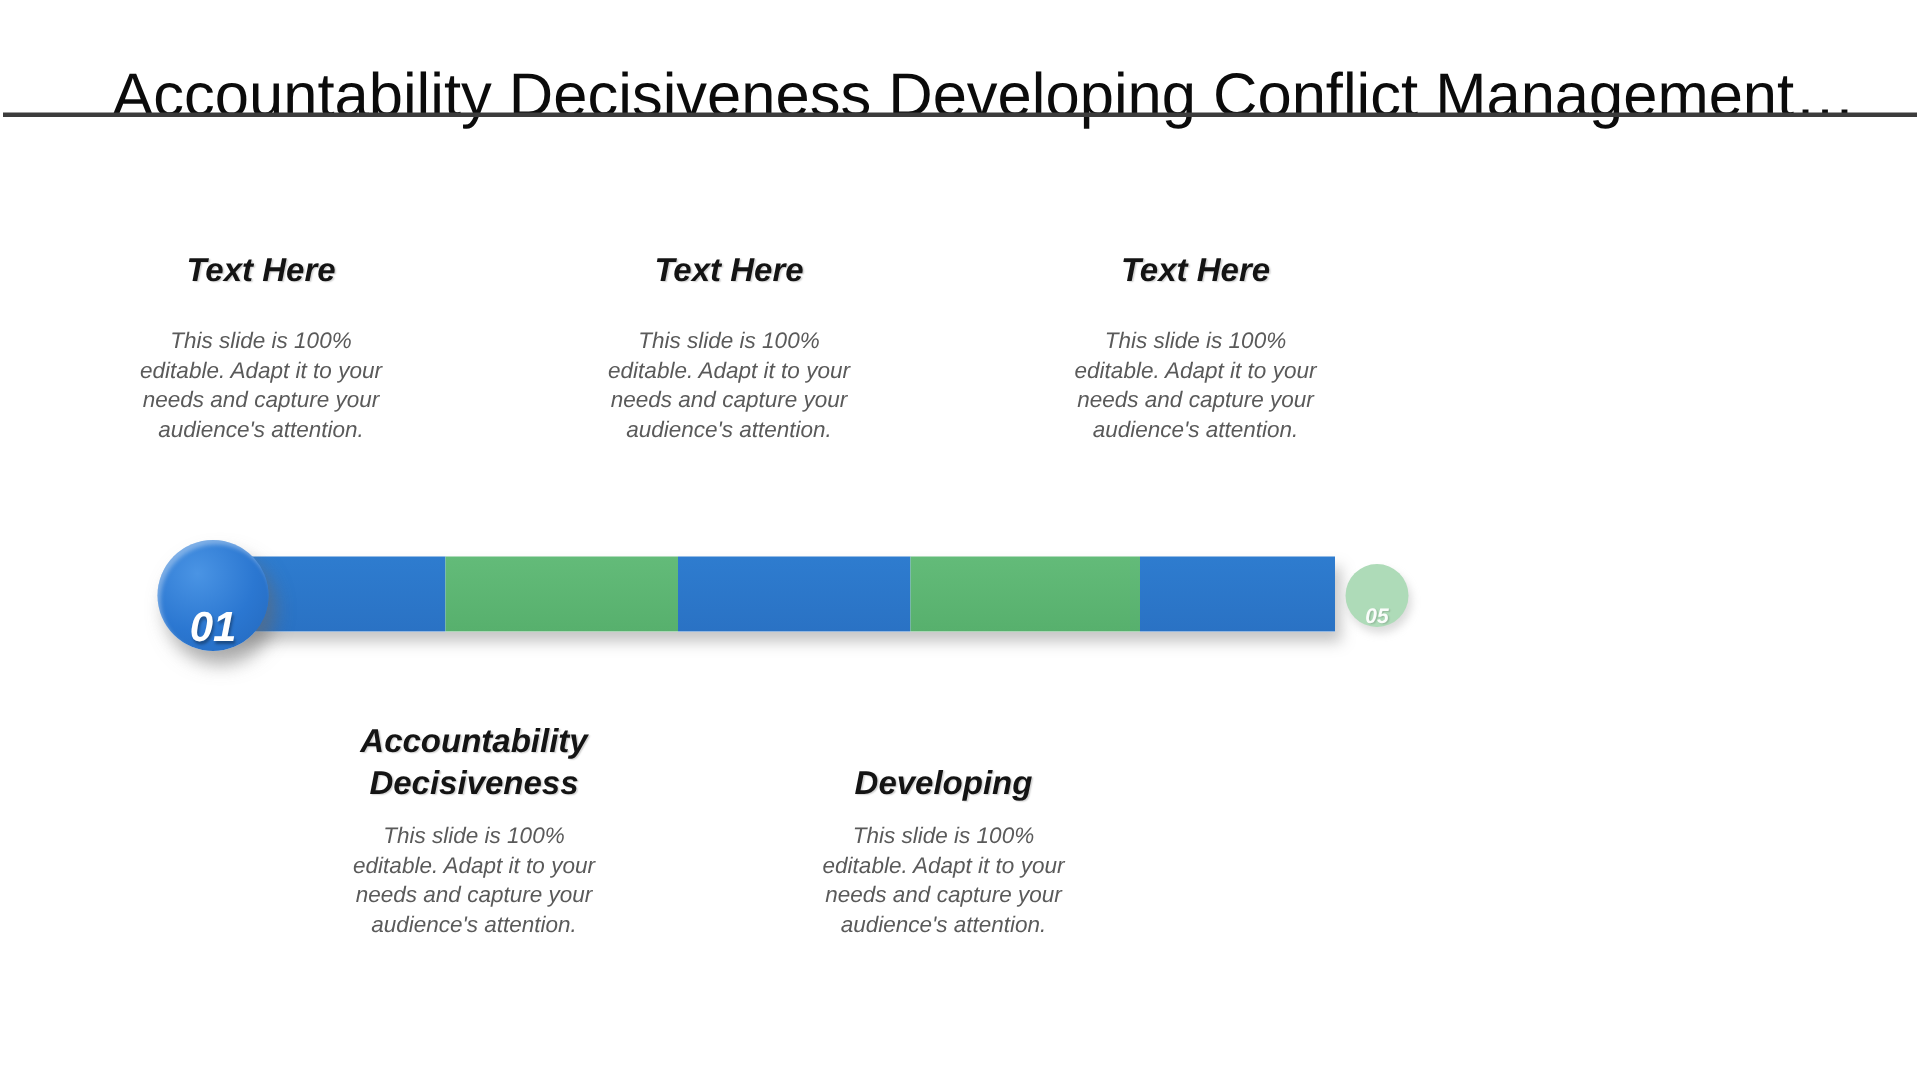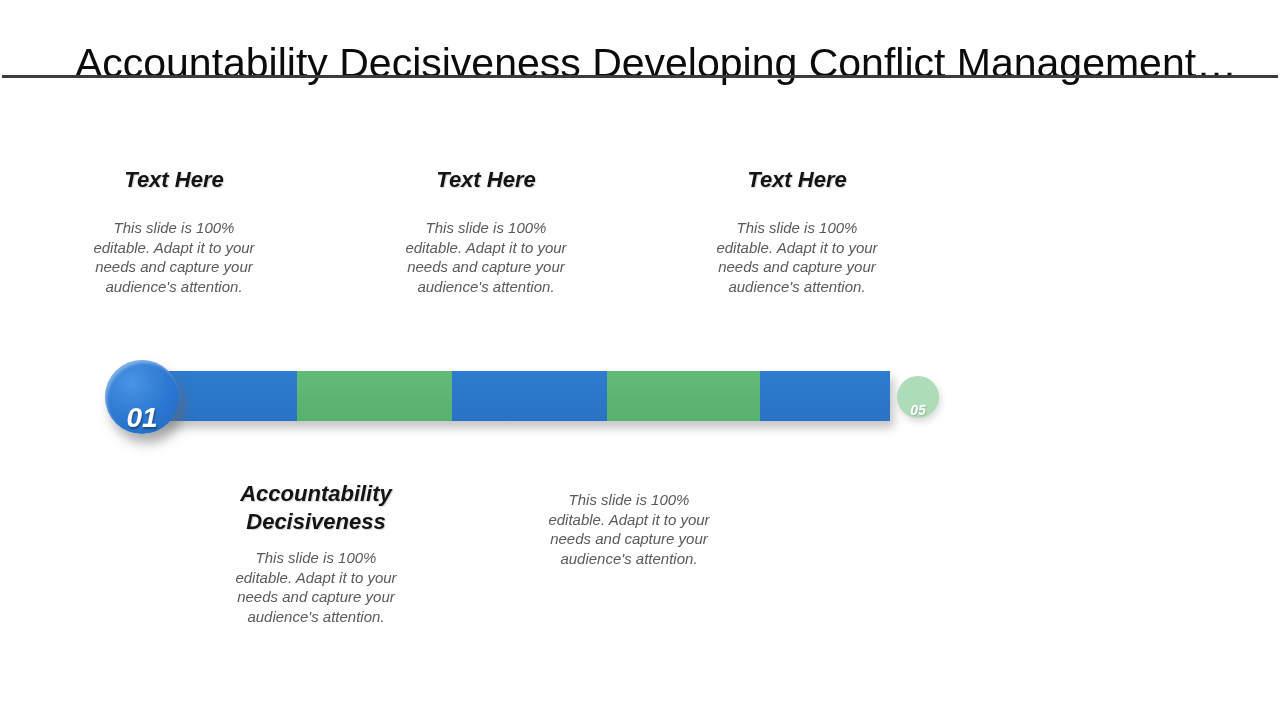--- a/index.html
+++ b/index.html
@@ -121,19 +121,20 @@
 
   <div class="text-col bottom-col" id="bottom-col-1">
     <div class="heading">Accountability
 Decisiveness</div>
     <div class="body">This slide is 100%
 editable. Adapt it to your
 needs and capture your
 audience's attention.</div>
   </div>
   <div class="text-col bottom-col" id="bottom-col-2">
+    <div class="heading">Developing</div>
     <div class="body">This slide is 100%
 editable. Adapt it to your
 needs and capture your
 audience's attention.</div>
   </div>
 
 </div>
 
 </body></html>

